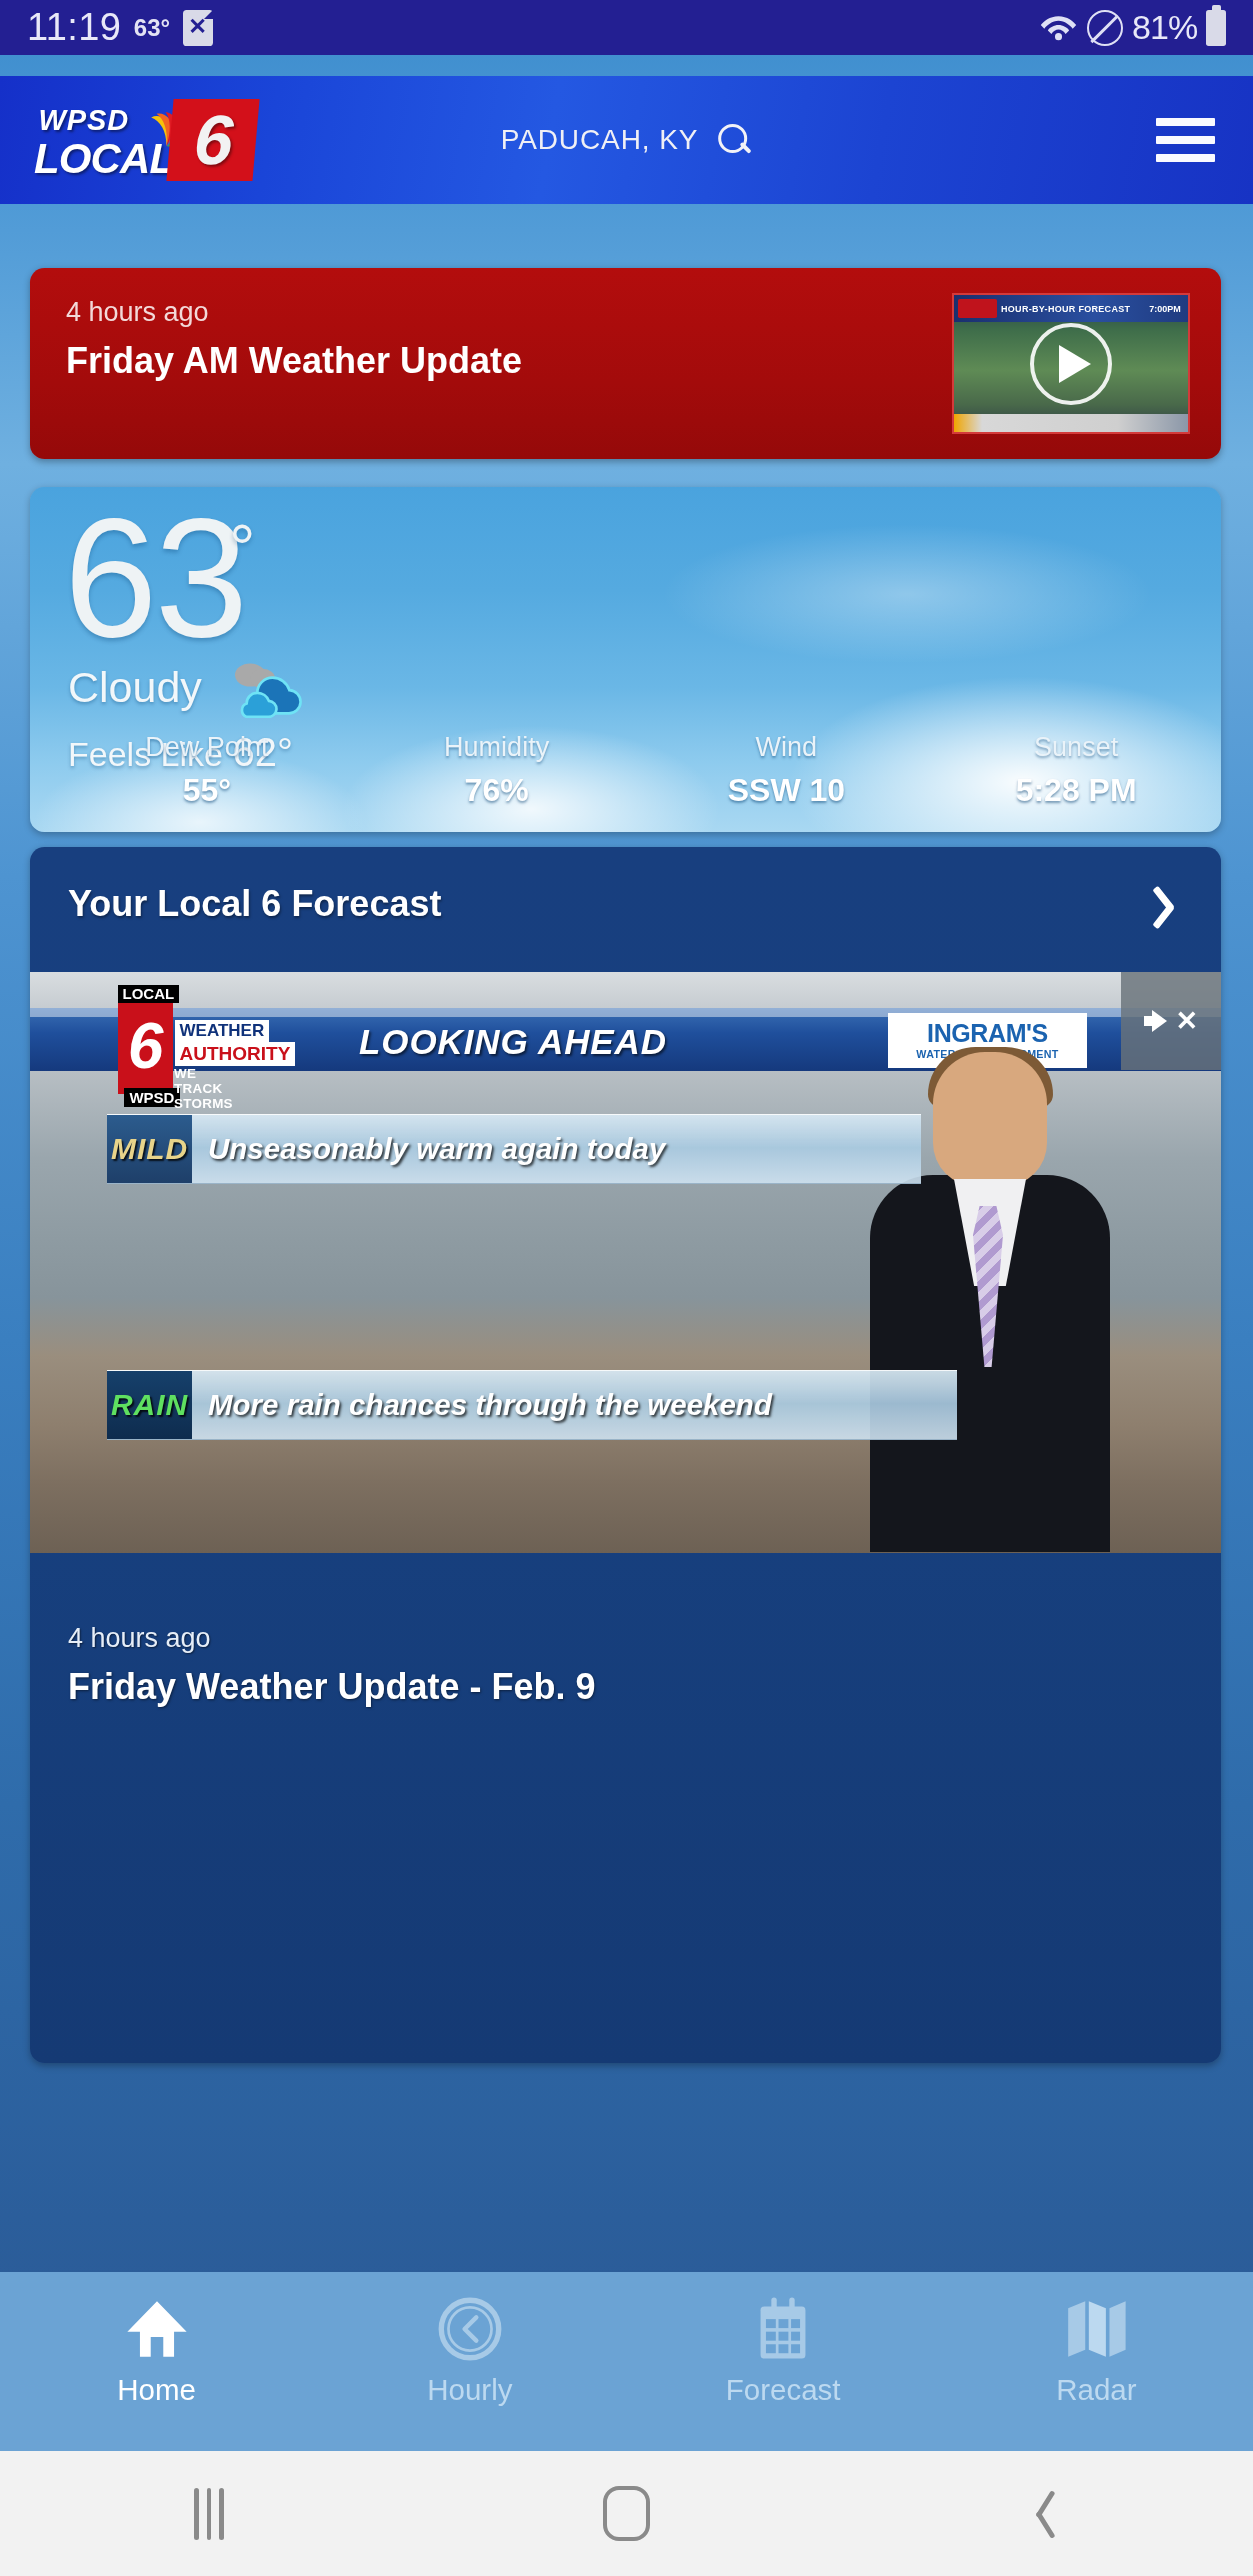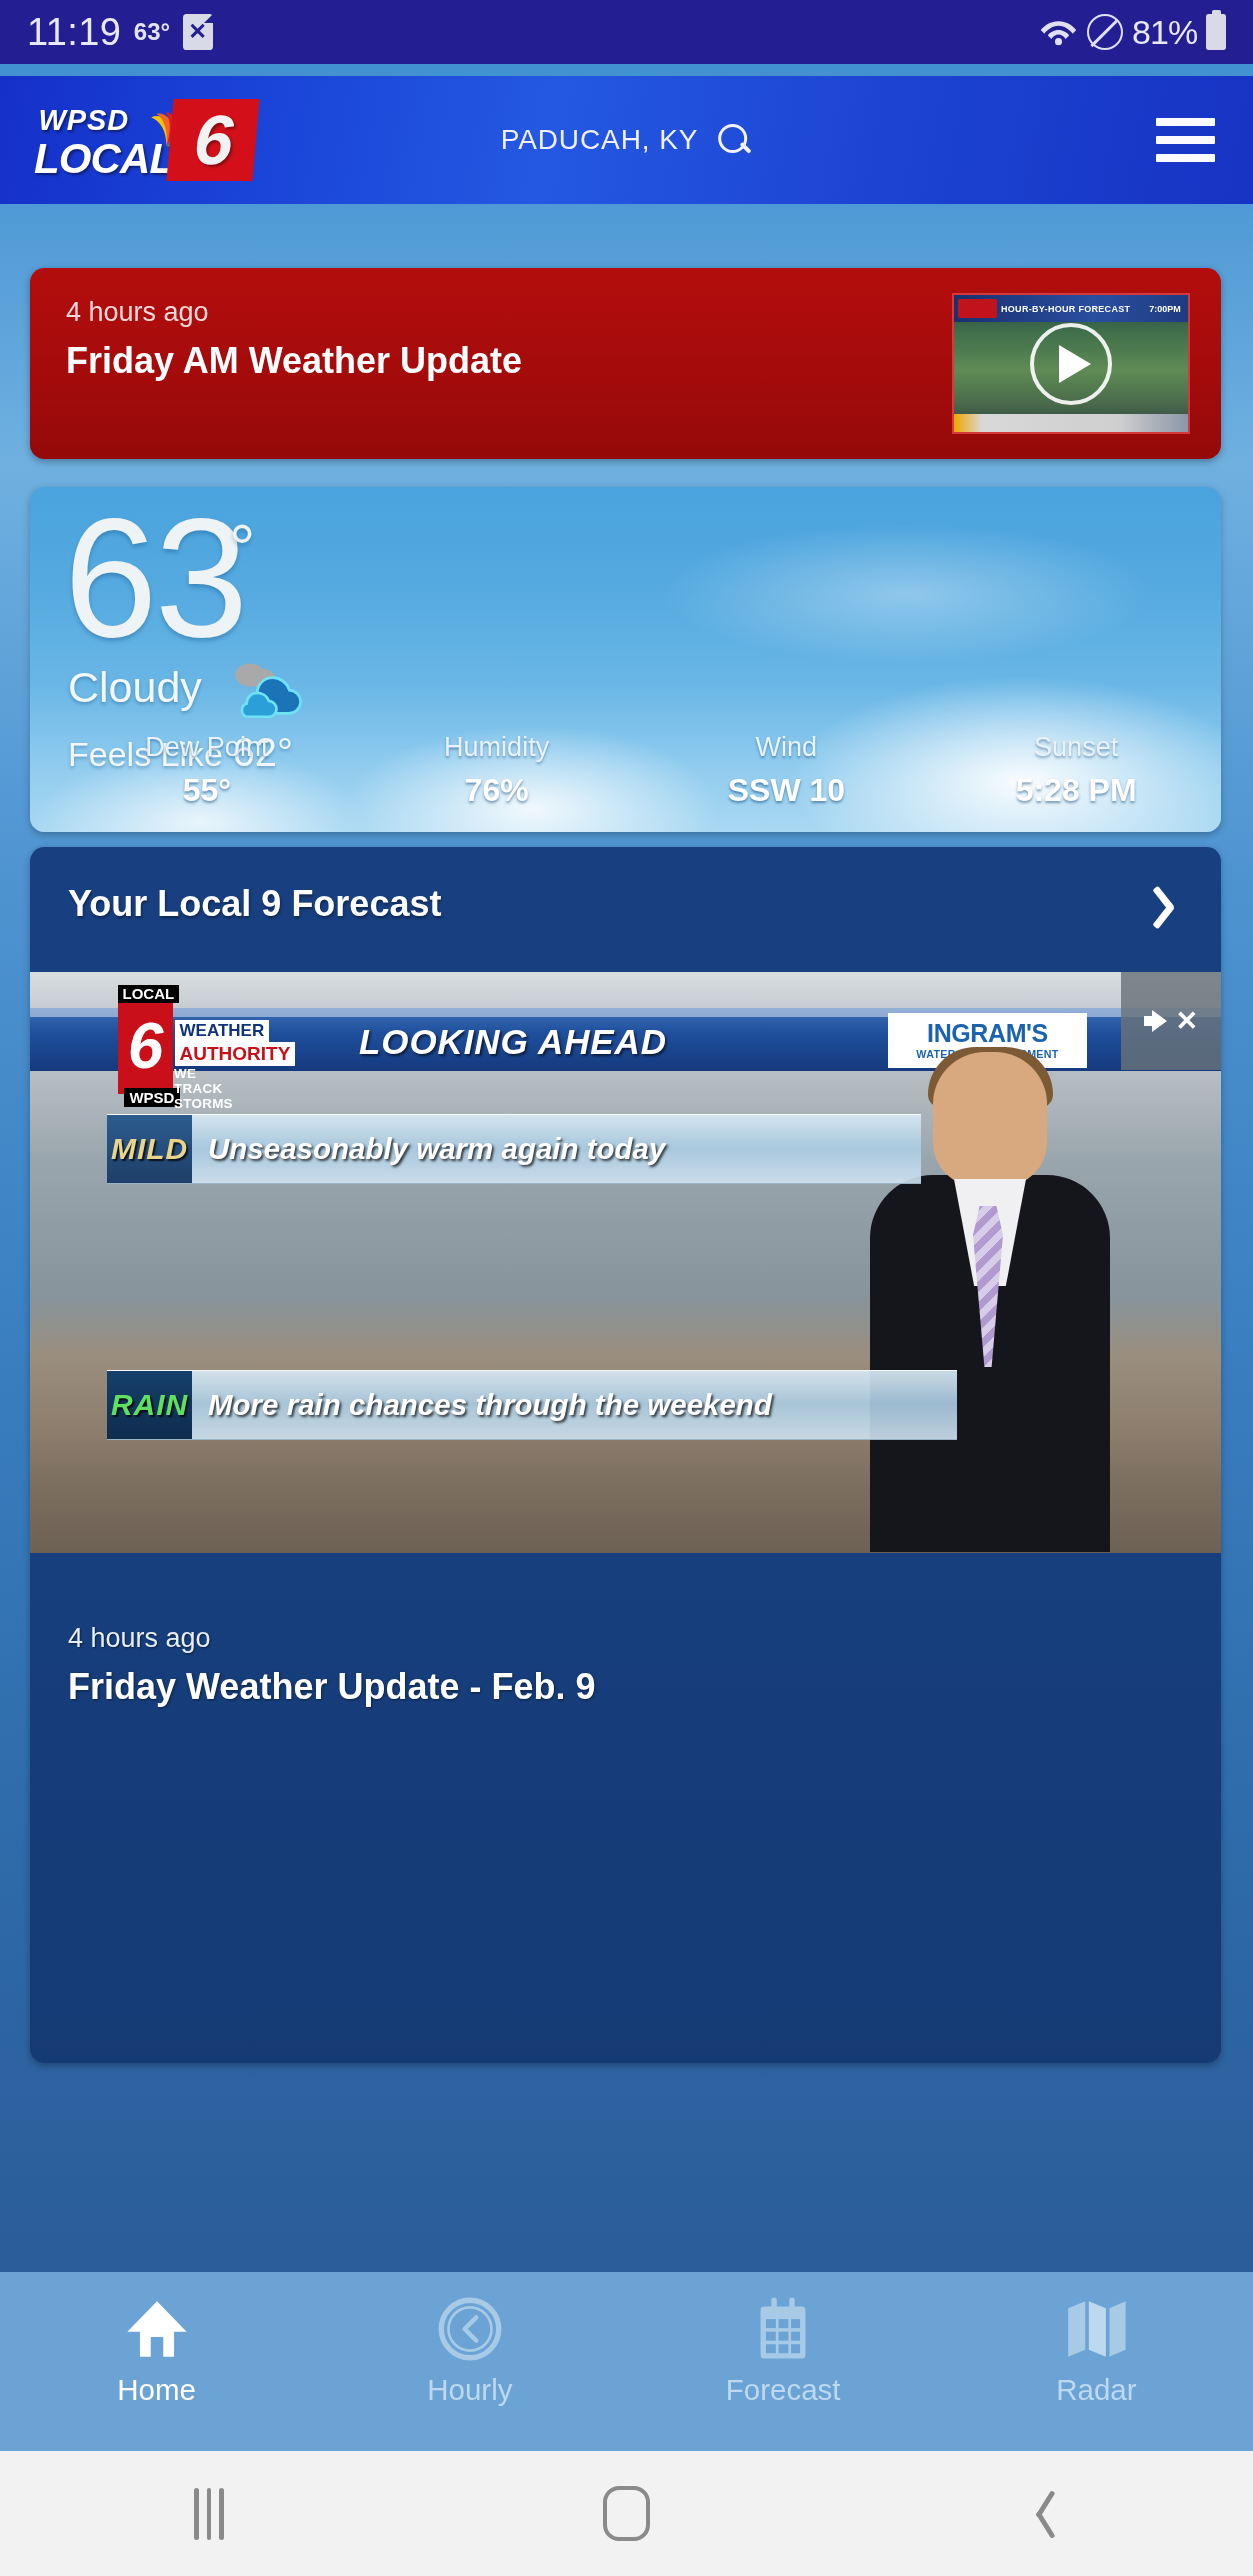--- a/index.html
+++ b/index.html
@@ -9,21 +9,21 @@
     overflow:hidden;
     background:#2f7fc4;
   }
   #app {
     position:relative; width:1253px; height:2576px;
     background:linear-gradient(180deg,#3c8ccd 0%,#4f9ad6 8%,#6fb0e0 18%,#4e94d1 34%,#3a7fc0 52%,#2f6cab 70%,#2b5e9b 86%,#2a5690 100%);
   }
 
   
   .statusbar {
-    position:absolute; top:0; left:0; width:1253px; height:64px;
+    position:absolute; top:0; left:0; width:1253px; height:55px;
     background:#231f92; color:#dfe0f5;
     display:flex; align-items:center; justify-content:space-between;
     padding:0 27px;
   }
   .sb-left { display:flex; align-items:center; gap:12.5px; }
   .sb-time { font-size:38px; letter-spacing:0.4px; color:#e8e8f8; }
   .sb-temp { font-size:24px; font-weight:bold; color:#e3e3f4; }
   .sim-badge {
     width:30px; height:36px; background:#d9dae8; border-radius:3.6px;
     position:relative; display:flex; align-items:center; justify-content:center;
@@ -326,21 +326,21 @@
           <div class="v">SSW 10</div>
         </div>
         <div class="stat">
           <div class="k">Sunset</div>
           <div class="v">5:28 PM</div>
         </div>
       </div>
     </div>
 
     <div class="fc-panel">
-      <span class="fc-head">Your Local 9 Forecast</span>
+      <span class="fc-head">Your Local 6 Forecast</span>
       <span class="fc-arrow"></span>
 
       <div class="video">
         <div class="v-top-strip"></div>
         <div class="v-bar"></div>
         <div class="v-bar-shine"></div>
 
         <div class="wa-logo">
           <span class="wa-six">
               <span>6</span>

